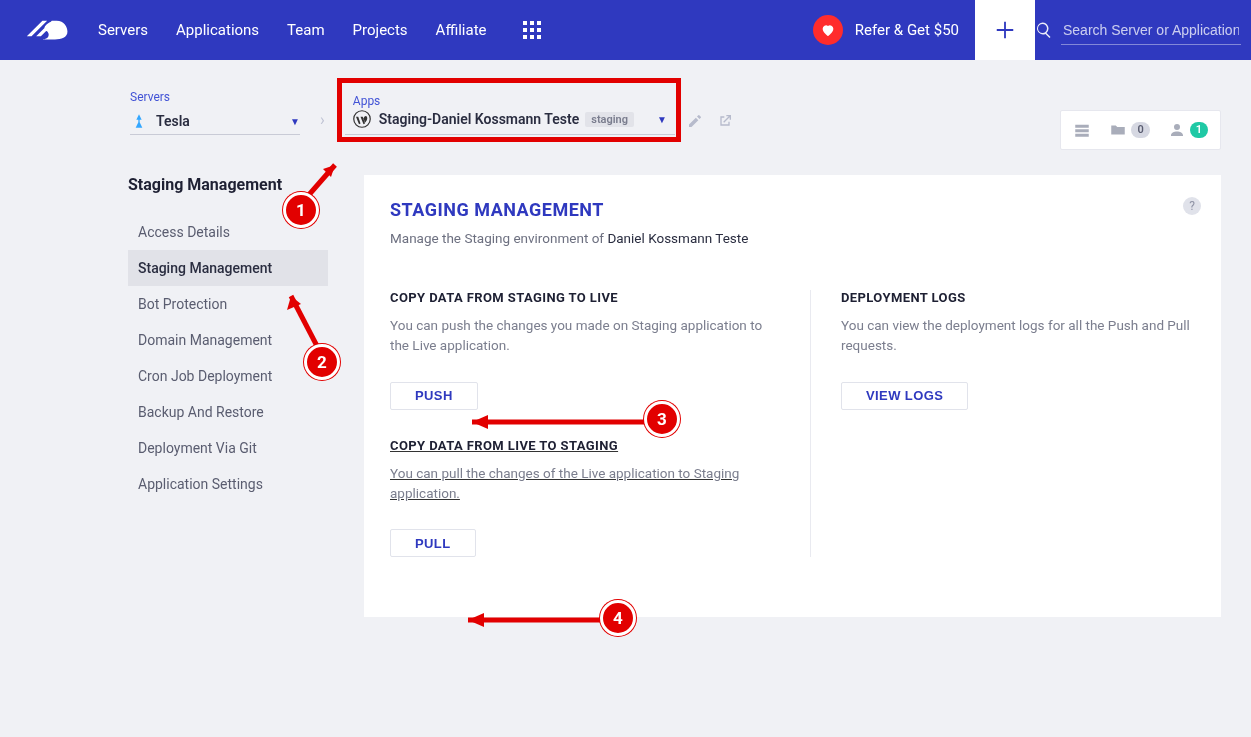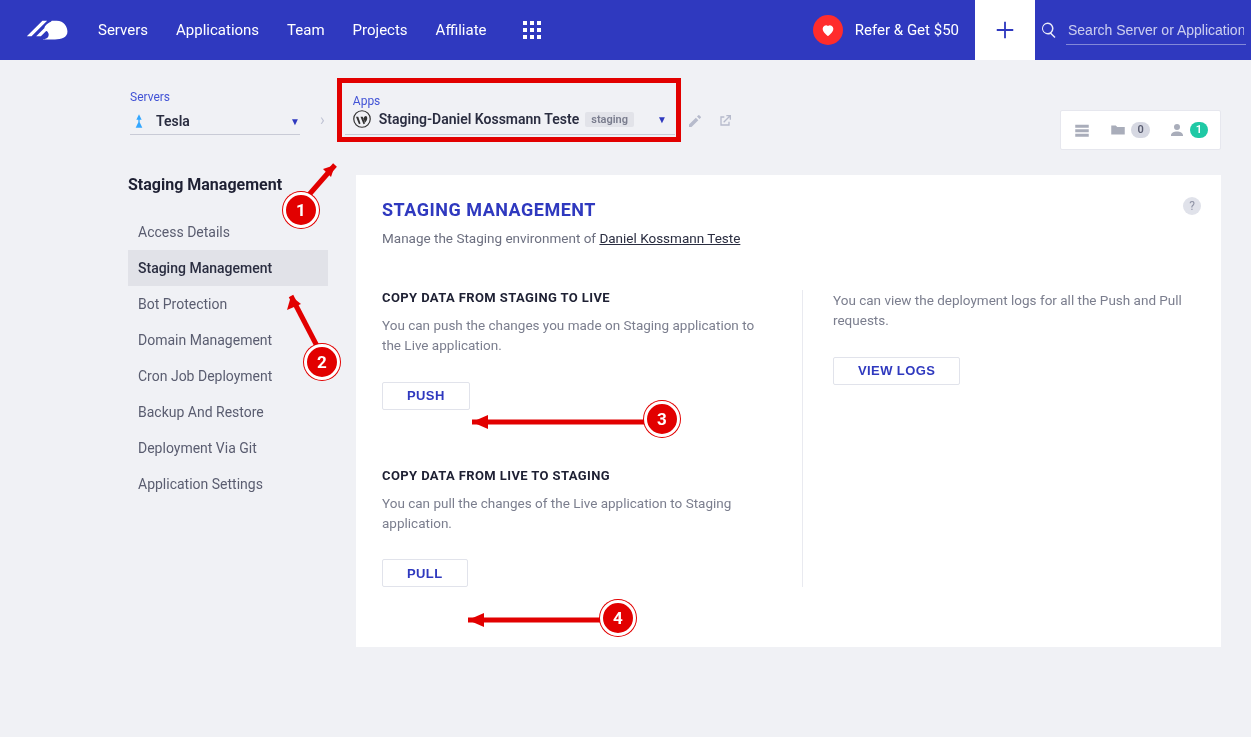--- a/index.html
+++ b/index.html
@@ -11,21 +11,21 @@
   .logo { width: 60px; height: 40px; margin-left: 14px; margin-right: 10px; display:flex; align-items:center; justify-content:center; }
   .nav-links { display: flex; align-items: center; }
   .nav-links > div { padding: 0 14px; font-size: 15px; cursor: pointer; }
   .grid-icon { margin-left: 22px; display:flex; align-items:center; justify-content:center; cursor:pointer; }
   .top-right { margin-left: auto; display: flex; align-items: center; height: 100%; }
   .refer { display: flex; align-items: center; padding: 0 16px; cursor:pointer; }
   .heart { width: 30px; height: 30px; border-radius: 50%; background: #ff2c2c; display:flex; align-items:center; justify-content:center; margin-right:12px; color:#fff;}
   .heart svg { width:16px; height:16px; fill:#fff; }
   .refer-text { font-size: 15px; }
   .plus-btn { width: 60px; height: 60px; background: #fff; color:#2f39bf; display:flex; align-items:center; justify-content:center; font-size: 28px; cursor:pointer; }
-  .search-wrap { display:flex; align-items:center; padding:0 0; min-width: 216px; justify-content: center; }
+  .search-wrap { display:flex; align-items:center; padding:0 0; min-width: 216px; }
   .search-wrap svg { width:18px; height:18px; fill:#fff; opacity:.9; margin-right:8px; }
   .search-input { background: transparent; border:none; border-bottom:1px solid rgba(255,255,255,.4); color:#fff; font-size:14px; padding:6px 2px; width: 180px; outline:none; }
   .search-input::placeholder { color: rgba(255,255,255,.75); }
 
   
   .crumb-row { display:flex; align-items:flex-end; padding: 28px 30px 0 130px; position:relative; }
   .crumb-block { width: 170px; border-bottom:1px solid #c9cbd6; padding-bottom:4px; position:relative; }
   .crumb-label { font-size:12px; color:#4253d6; margin-bottom:8px; }
   .crumb-value-row { display:flex; align-items:center; font-size:14px; color:#2a2d40; font-weight:600; }
   .crumb-caret { margin-left:auto; font-size:10px; color:#2f39bf; }
@@ -38,40 +38,40 @@
   .crumb-icons { margin:0 0 6px 12px; display:flex; gap:14px; color:#b7bbcc; }
   .crumb-icons svg { width:16px; height:16px; fill:#b7bbcc; cursor:pointer; }
 
   .right-toolbar { position:absolute; right:30px; top:110px; background:#fff; height:40px; display:flex; align-items:center; padding:0 12px; gap:18px; border:1px solid #e6e7ee; border-radius:2px; }
   .right-toolbar .tool { display:flex; align-items:center; gap:4px; cursor:pointer; }
   .right-toolbar svg { width:18px; height:18px; fill:#a9adba; }
   .badge { background:#d6d8e2; color:#595c70; font-size:11px; font-weight:600; border-radius:10px; padding:0 6px; line-height:16px; }
   .badge.teal { background:#1fc9a5; color:#fff; }
 
   
-  .content { display:flex; padding: 40px 30px 30px 128px; gap: 28px; }
+  .content { display:flex; padding: 40px 30px 30px 128px; gap: 36px; }
   .sidebar { width: 200px; }
   .section-title { font-size:16px; font-weight:700; color:#1e2033; margin-bottom:20px; }
   .sb-item { display:flex; align-items:center; font-size:14px; color:#5a5d70; padding:10px 10px; cursor:pointer; }
   .sb-item.active { background:#e1e2e8; color:#2a2d40; font-weight:500; }
   .sb-caret { margin-left:auto; color:#aaadbc; font-size:11px; }
 
   .panel { background:#fff; flex:1; padding: 24px 26px 60px; position:relative; }
   .panel-title { font-size:18px; font-weight:700; letter-spacing:.5px; color:#2f39bf; }
   .help-q { position:absolute; right:20px; top:22px; width:18px; height:18px; border-radius:50%; background:#e0e2ea; color:#8f93a5; font-size:12px; display:flex; align-items:center; justify-content:center; cursor:pointer; }
   .panel-sub { font-size:13.5px; color:#6d7080; margin-top:10px; }
-  .panel-sub .underline { color:#2a2d40; text-decoration: underline; }
+  .panel-sub .underline { color:#2a2d40; }
 
   .cols { display:flex; margin-top:44px; gap:0; }
   .col-left { width: 420px; padding-right:30px; }
   .col-right { flex:1; border-left:1px solid #e9eaf0; padding-left:30px; }
   .block-title { font-size:13px; font-weight:700; letter-spacing:.4px; color:#1e2033; margin-bottom:10px; }
   .block-desc { font-size:13.5px; color:#7b7e8e; line-height:1.5; max-width:380px; }
   .btn { display:inline-flex; align-items:center; justify-content:center; height:28px; padding:0 24px; border:1px solid #e1e3eb; background:#fff; color:#2f39bf; font-size:13px; font-weight:700; letter-spacing:.4px; border-radius:2px; cursor:pointer; margin-top:26px; }
-  .col-left .second { margin-top:58px; }
+  .col-left .second { margin-top:28px;text-decoration:underline; }
 
   
   .marker { position:absolute; width:36px; height:36px; border-radius:50%; background:#e20000; border:3px solid #fff; color:#fff; font-weight:700; font-size:17px; display:flex; align-items:center; justify-content:center; z-index:30; pointer-events:none; box-shadow:0 0 0 1px #e20000;}
   svg.arrow { position:absolute; z-index:29; pointer-events:none; }
   svg.arrow line, svg.arrow path { stroke:#e20000; stroke-width:5; fill:none; }
   svg.arrow polygon { fill:#e20000; }
 </style>
 </head>
 <body>
 
@@ -229,20 +229,21 @@
         <div class="block-desc">You can push the changes you made on Staging application to the Live application.</div>
         <button class="btn">PUSH</button>
 
         <div class="second">
           <div class="block-title">COPY DATA FROM LIVE TO STAGING</div>
           <div class="block-desc">You can pull the changes of the Live application to Staging application.</div>
           <button class="btn">PULL</button>
         </div>
       </div>
       <div class="col-right">
+        <div class="block-title">DEPLOYMENT LOGS</div>
         <div class="block-desc">You can view the deployment logs for all the Push and Pull requests.</div>
         <button class="btn">VIEW LOGS</button>
       </div>
     </div>
   </div>
 </div>
 
 <div class="marker" style="left:283px; top:192px;">1</div>
 <svg class="arrow" style="left:297px; top:157px;" width="50" height="50">
   <line x1="10" y1="40" x2="38" y2="8"></line>

